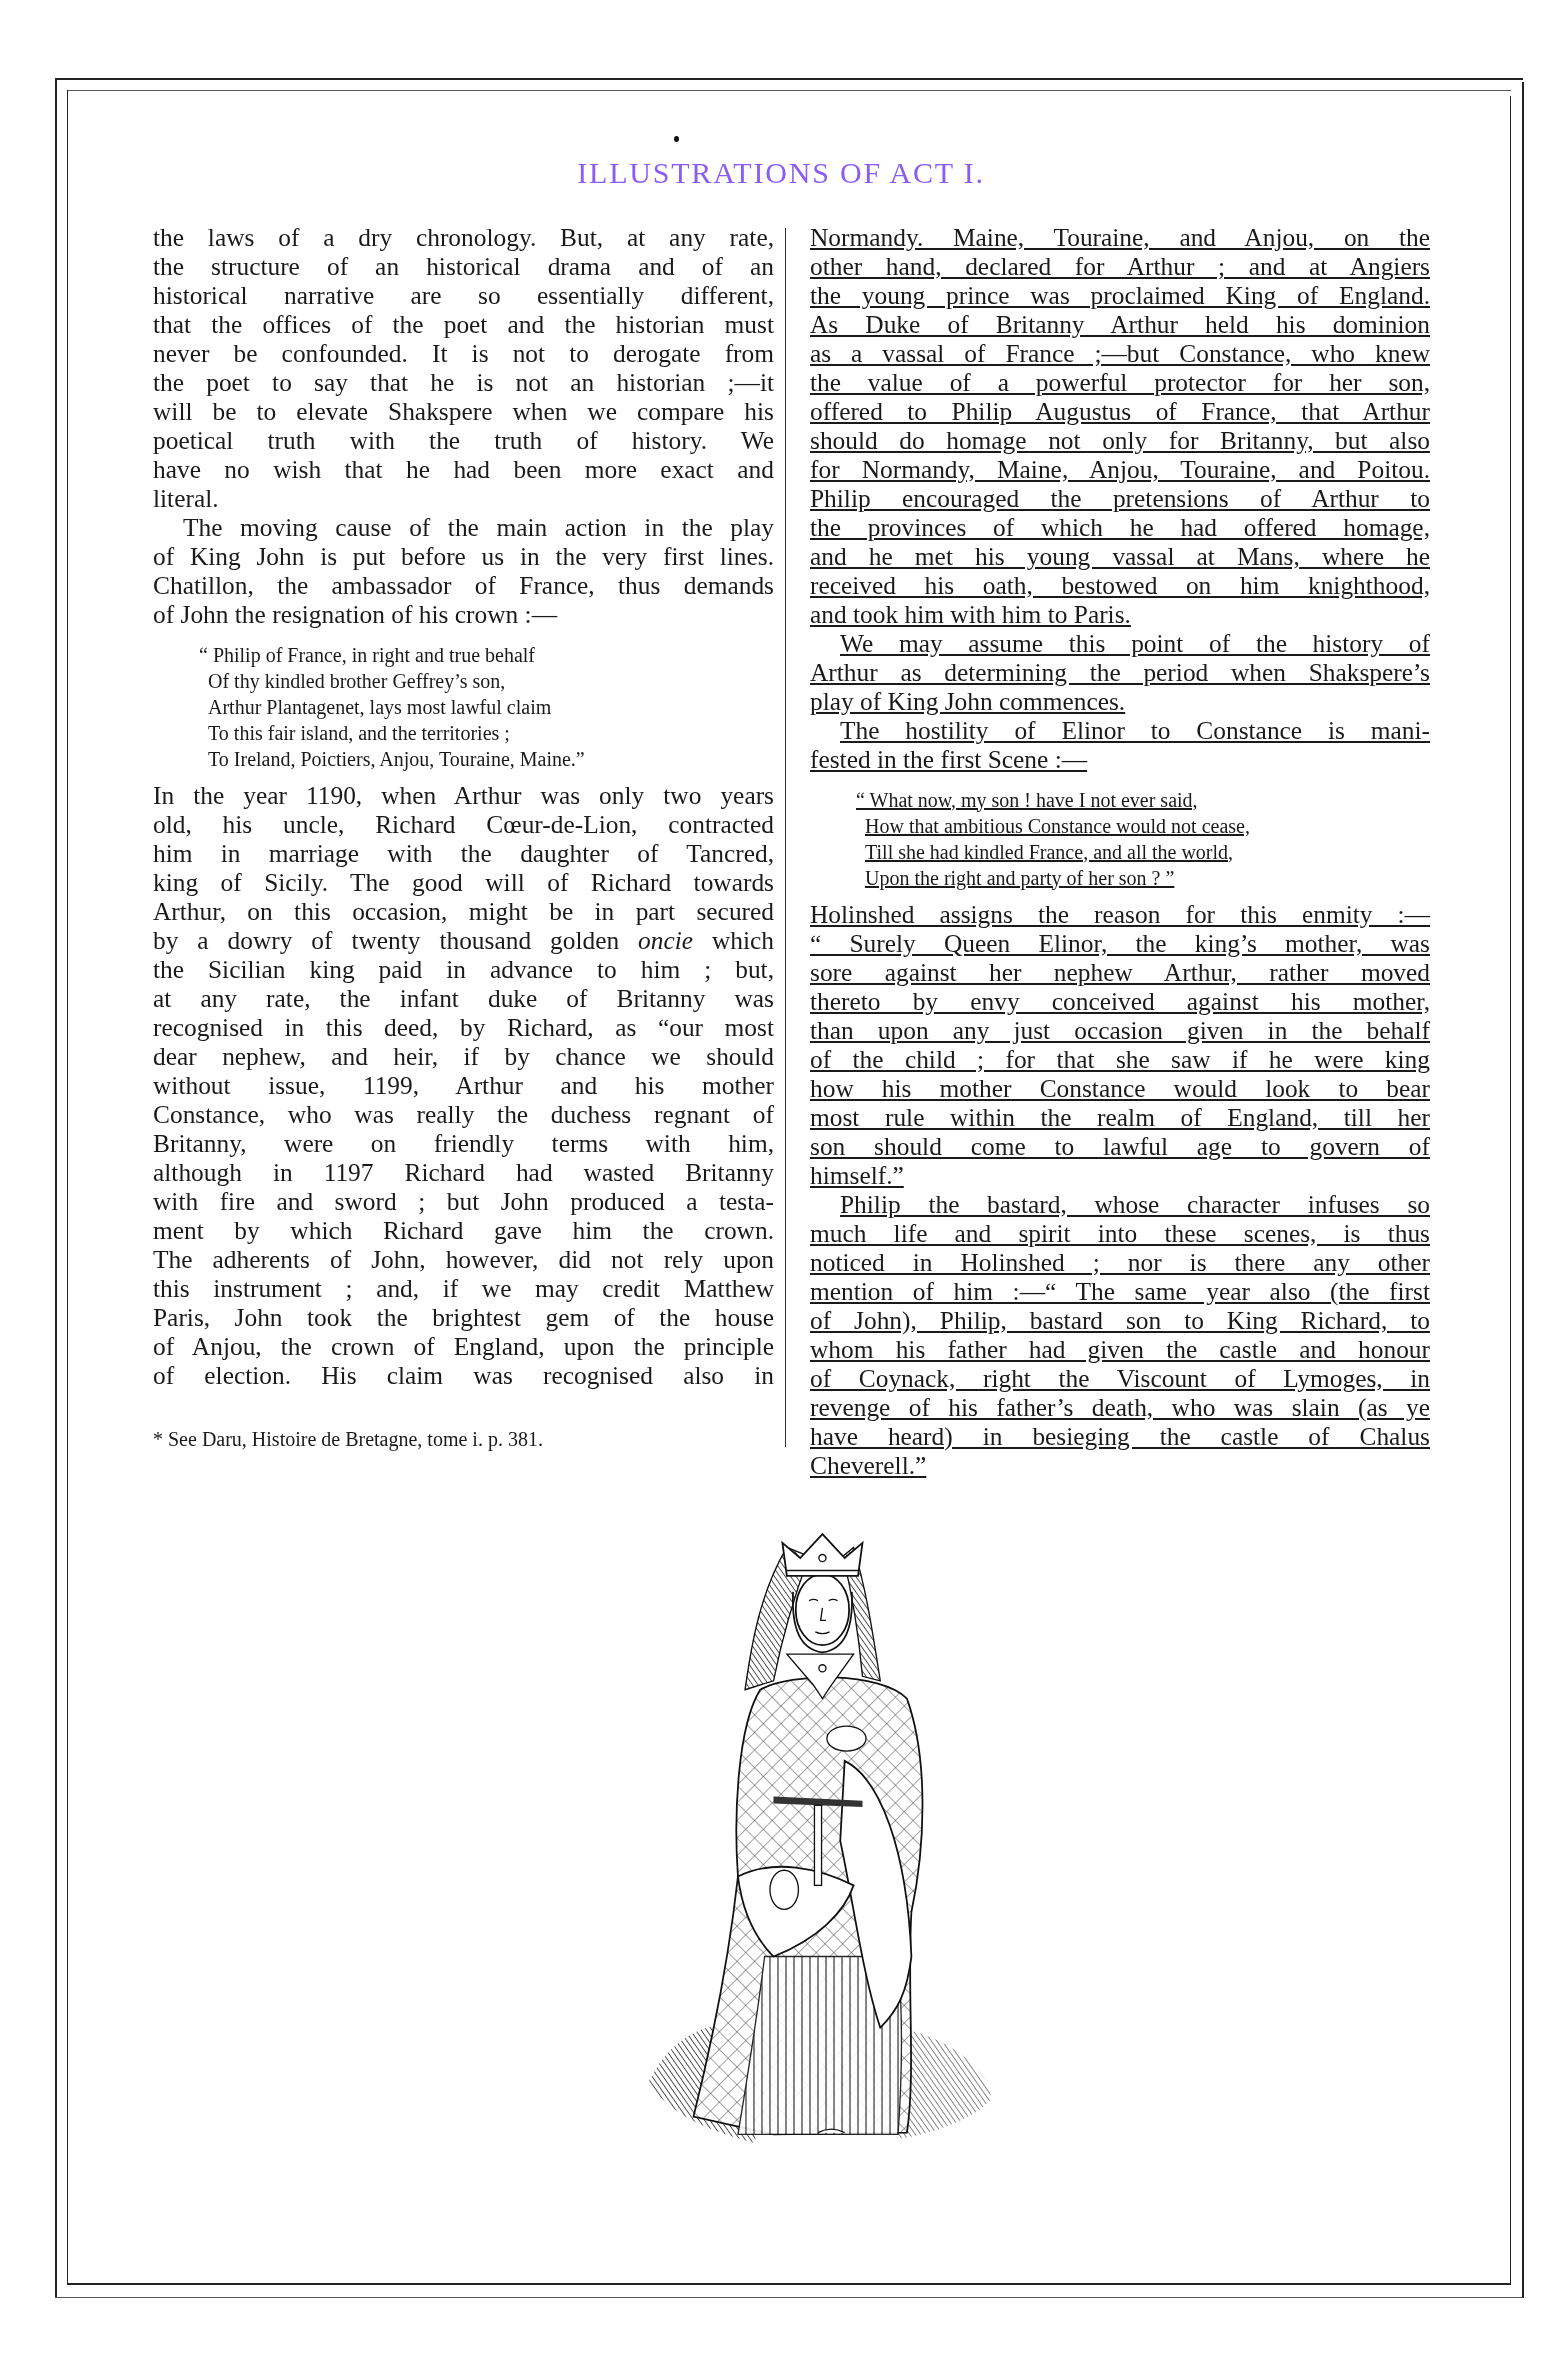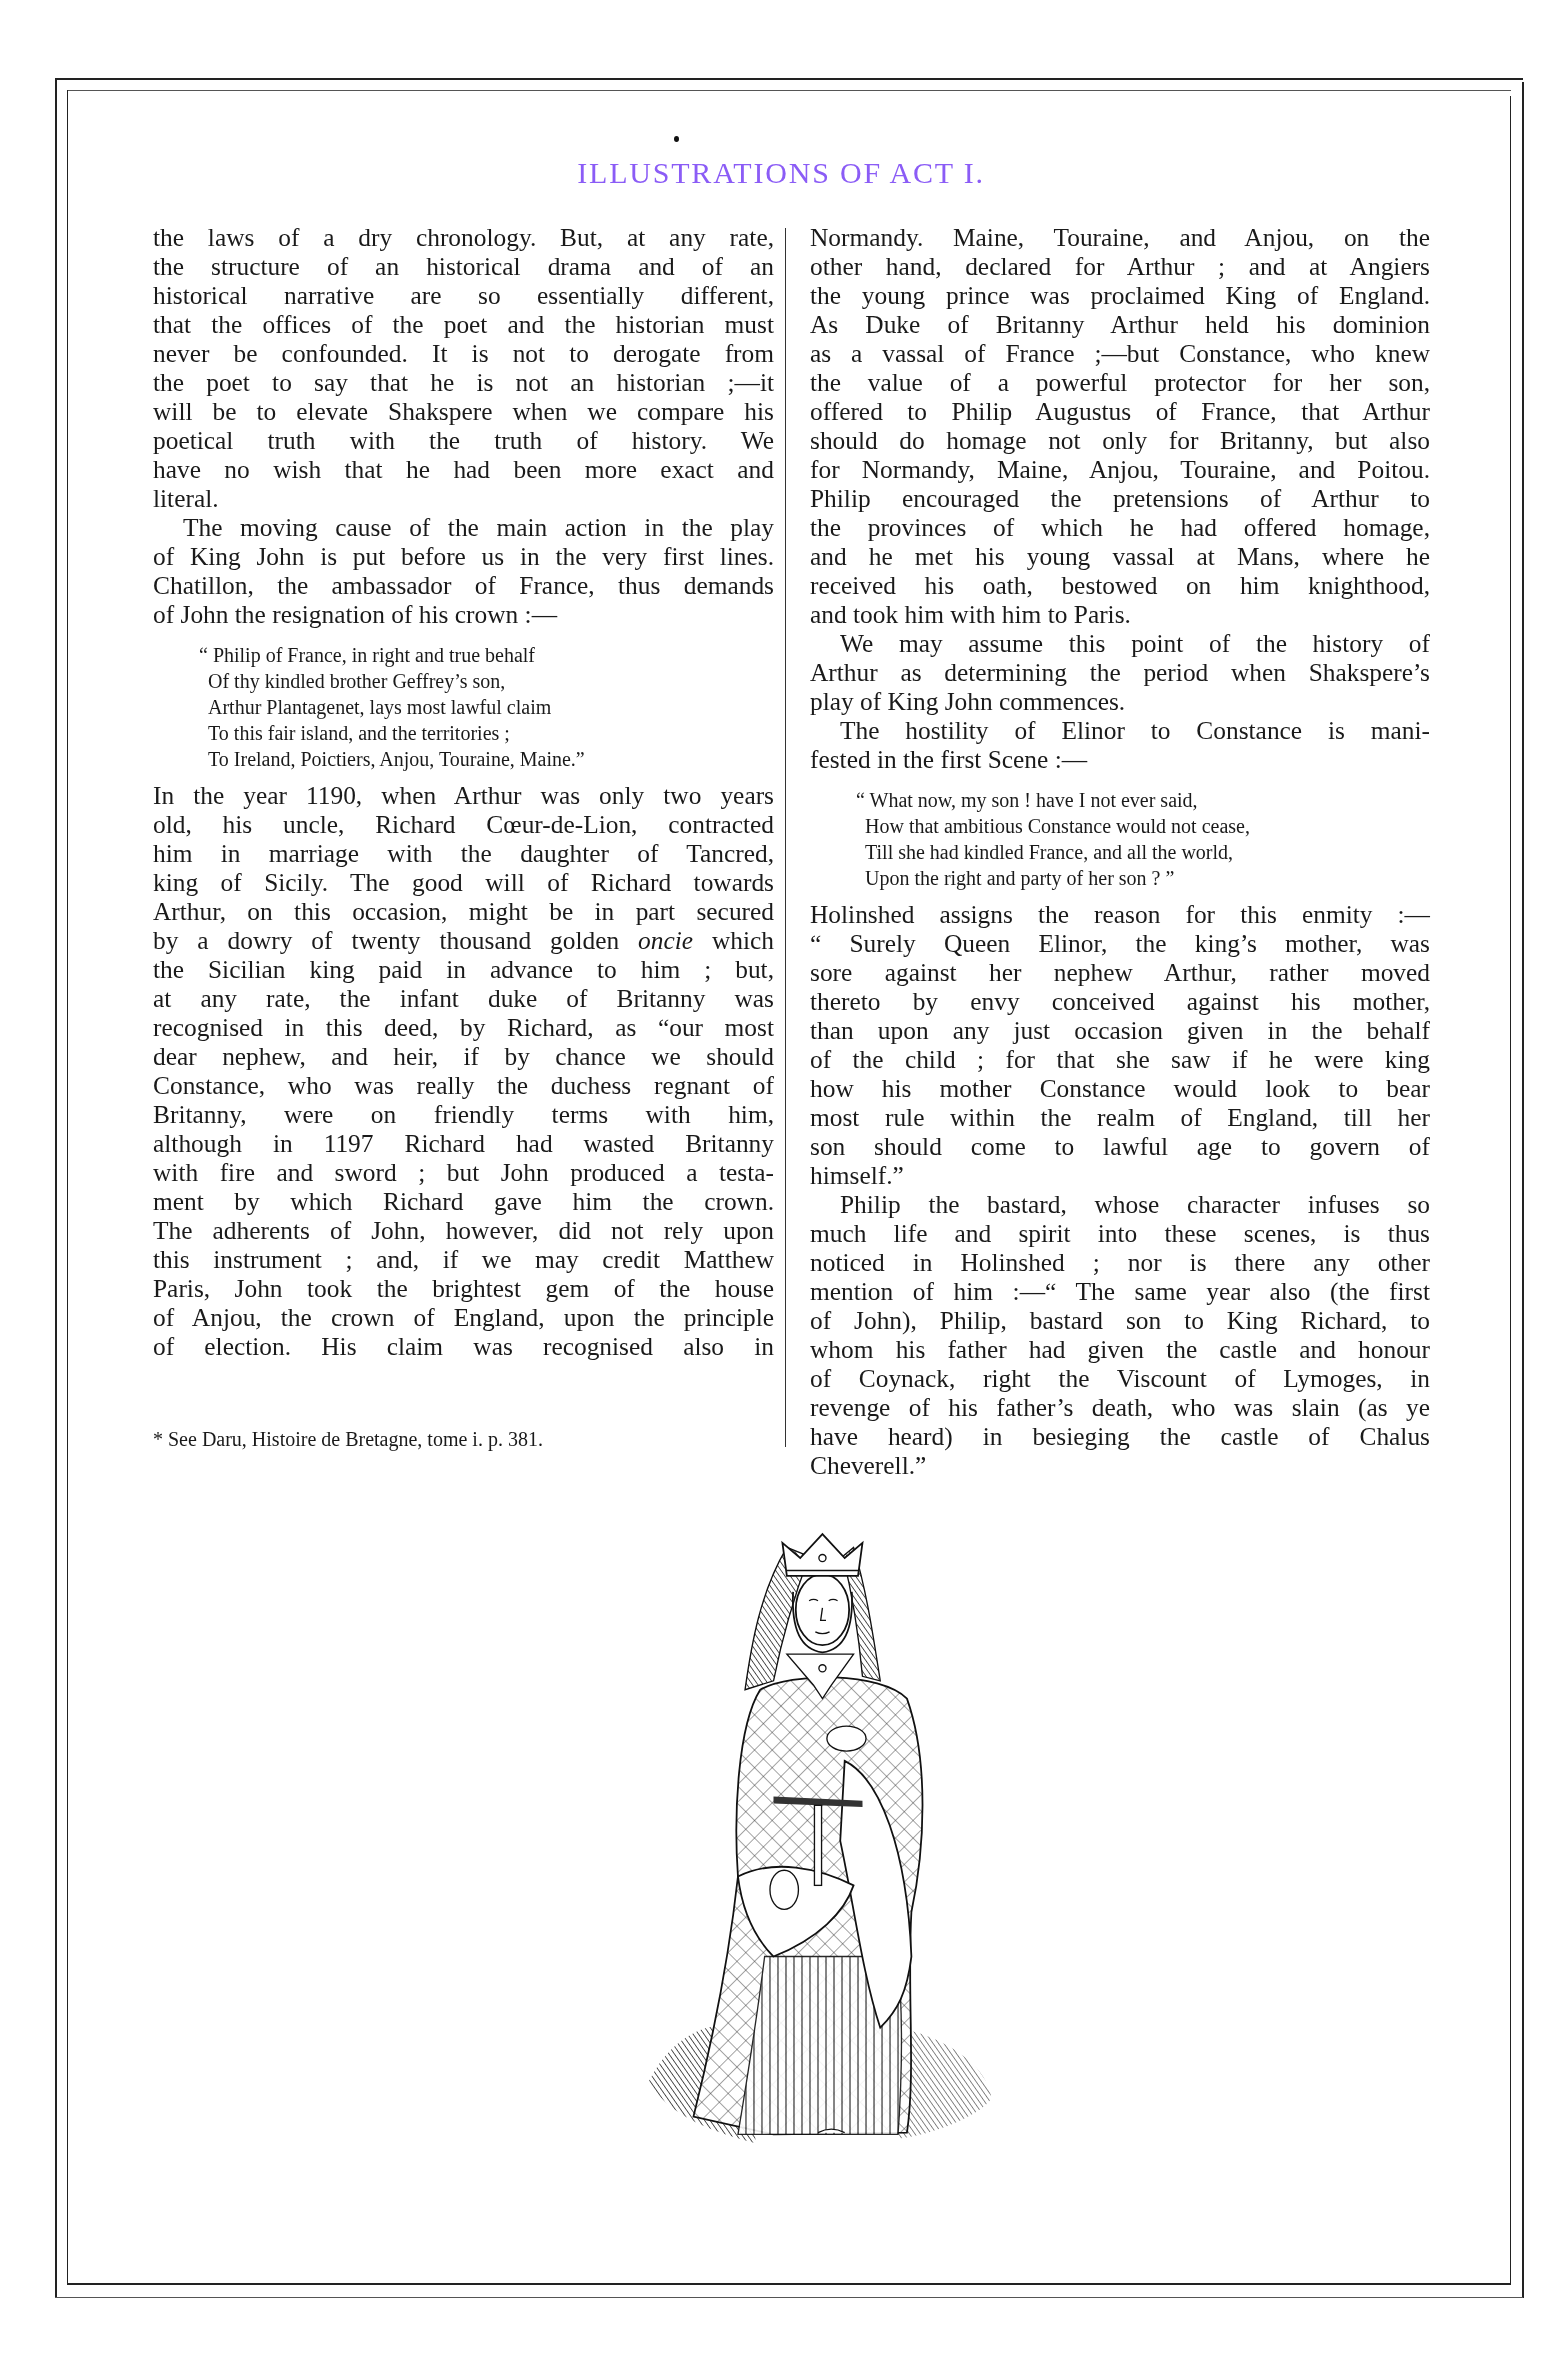--- a/index.html
+++ b/index.html
@@ -2,21 +2,21 @@
 <html style="font-size:14.2px"><head>
 <meta charset="utf-8">
 <style>
   html, body { margin:0; padding:0; background:#ffffff; }
   body { width:1562px; height:2377px; position:relative; overflow:hidden; font-family:"Liberation Serif","DejaVu Serif",serif; color:#1a1a1a; }
   .rule { position:absolute; background:#222; }
   .title-dot { position:absolute; left:674px; top:136px; width:5.3px; height:6.2px; background:#111; border-radius:50%; }
   .page-title { position:absolute; left:0; width:1562px; top:155px; text-align:center; font-size:30px; letter-spacing:1.8px; line-height:36px; color:#8b5cf6; }
   .col { position:absolute; top:223px; width:621px; font-size:25.4px; line-height:29px; text-align:justify; }
   .col-left { left:153px; }
-  .col-right { left:810px; width:620px; }
+  .col-right { left:810px; width:620px;text-decoration:underline; }
   .line { display:block; white-space:nowrap; text-align:justify; text-align-last:justify; height:29px; }
   .line.last { text-align-last:left; }
   .indent { padding-left:30px; }
   .verse { font-size:20px; line-height:26px; margin:12.5px 0 9px 0; padding-left:46px; }
   .verse .vl { display:block; white-space:nowrap; height:26px; }
   .verse .vl.cont { padding-left:9px; }
   .footnote { position:absolute; left:153px; width:621px; top:1428px; font-size:20px; text-align:left; }
   .divider { position:absolute; left:785px; top:228px; width:1.4px; height:1219px; background:#333; }
   em { font-style:italic; }
   .illustration { position:absolute; left:640px; top:1494px; width:356px; height:676px; }
@@ -66,20 +66,21 @@
       <span class="line">In the year 1190, when Arthur was only two years</span>
       <span class="line">old, his uncle, Richard Cœur-de-Lion, contracted</span>
       <span class="line">him in marriage with the daughter of Tancred,</span>
       <span class="line">king of Sicily.  The good will of Richard towards</span>
       <span class="line">Arthur, on this occasion, might be in part secured</span>
       <span class="line"><span>by a dowry of twenty thousand golden </span><em>oncie</em><span> which</span></span>
       <span class="line">the Sicilian king paid in advance to him ; but,</span>
       <span class="line">at any rate, the infant duke of Britanny was</span>
       <span class="line">recognised in this deed, by Richard, as “our most</span>
       <span class="line">dear nephew, and heir, if by chance we should</span>
+      <span class="line">without issue, 1199, Arthur and his mother</span>
       <span class="line">Constance, who was really the duchess regnant of</span>
       <span class="line">Britanny, were on friendly terms with him,</span>
       <span class="line">although in 1197 Richard had wasted Britanny</span>
       <span class="line">with fire and sword ; but John produced a testa-</span>
       <span class="line">ment by which Richard gave him the crown.</span>
       <span class="line">The adherents of John, however, did not rely upon</span>
       <span class="line">this instrument ; and, if we may credit Matthew</span>
       <span class="line">Paris, John took the brightest gem of the house</span>
       <span class="line">of Anjou, the crown of England, upon the principle</span>
       <span class="line">of election.  His claim was recognised also in</span>

